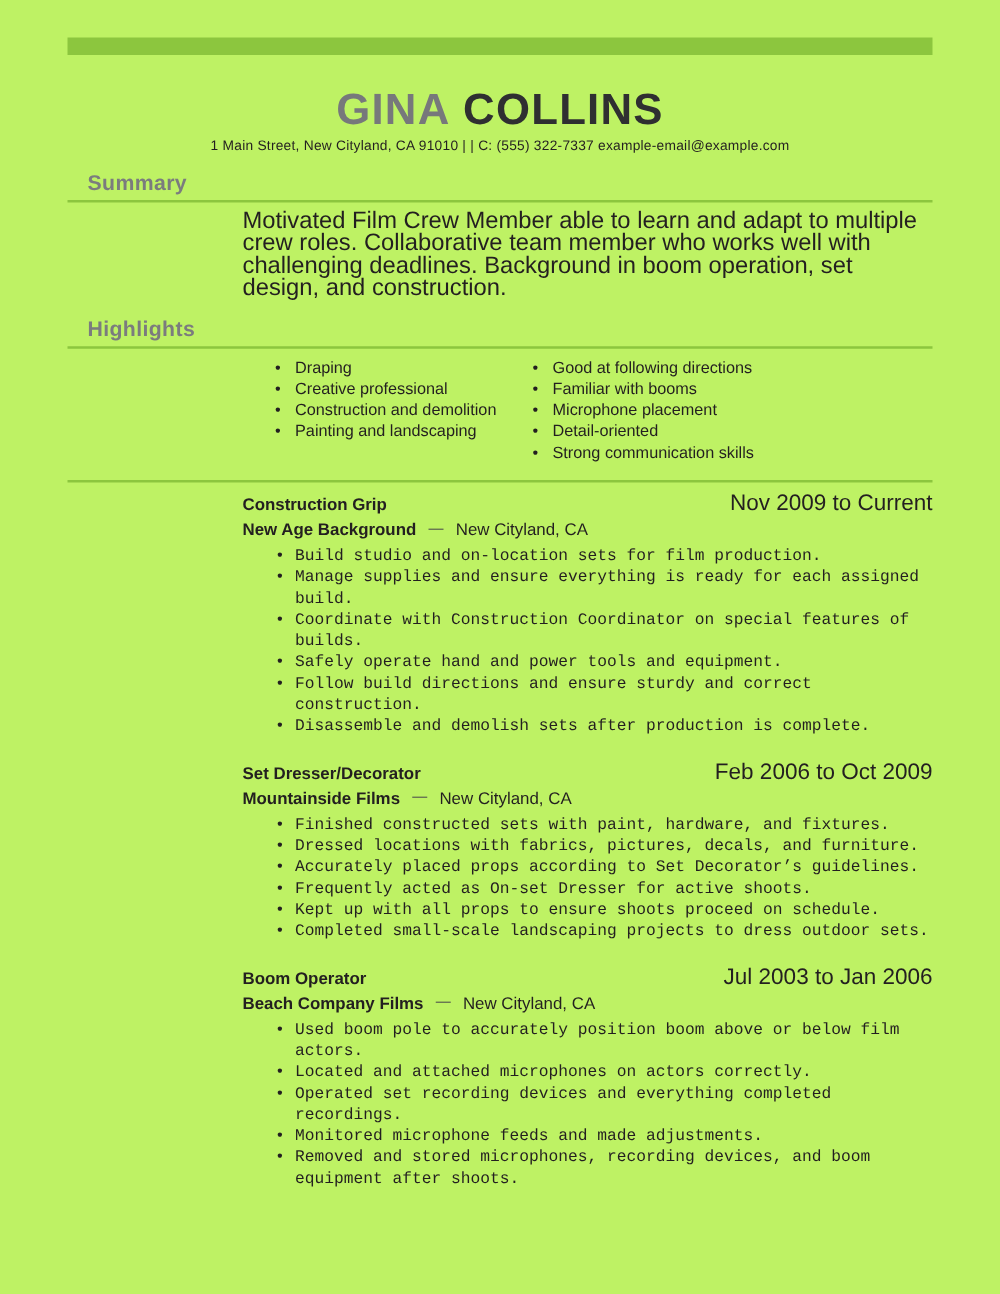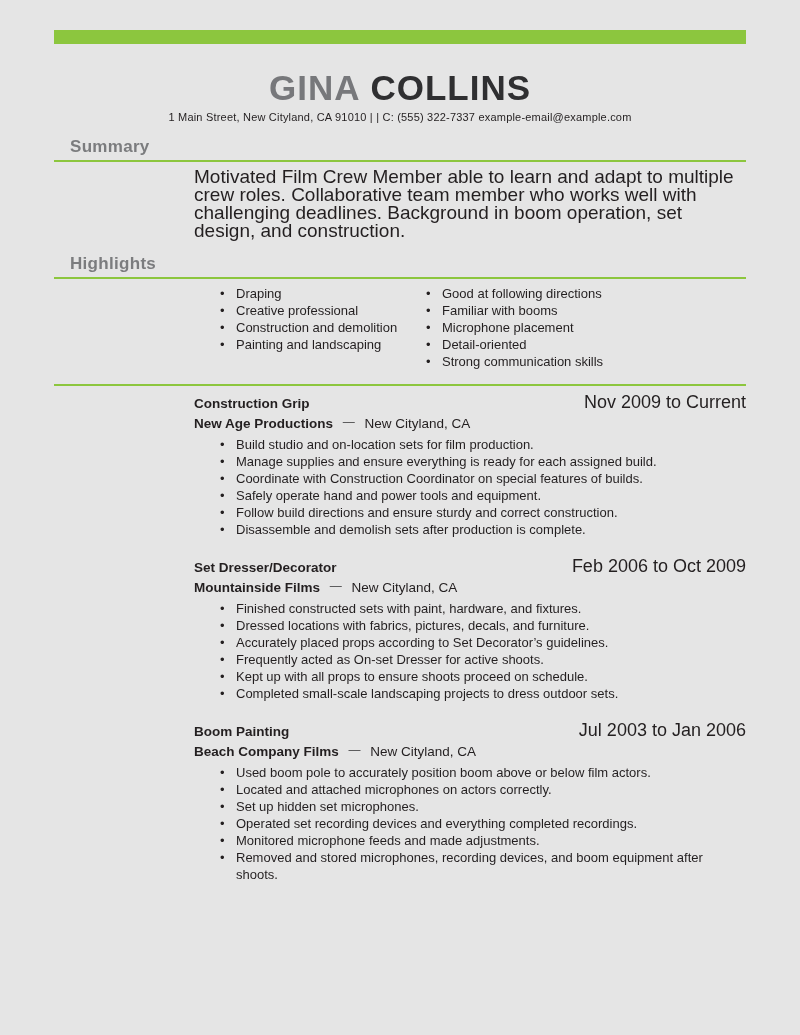--- a/index.html
+++ b/index.html
@@ -1,19 +1,19 @@
 <!DOCTYPE html>
 <html><head>
 <meta charset="utf-8">
 <style>
   html, body { margin:0; padding:0; background:#ffffff; }
   body { font-family:"Liberation Sans", sans-serif; color:#231f20; }
   .page {
     position:relative; width:800px; height:1035px; margin:0 auto;
-    box-sizing:border-box; padding:30px 54px 20px 54px; background:#e5e5e5;
+    box-sizing:border-box; padding:30px 54px 20px 54px; background:#bef264;
     overflow:hidden;
   }
   .top-bar { height:14px; background:#8CC63E; }
 
   
   .header { text-align:center; }
   .name { margin:26px 0 6px 0; font-size:35px; line-height:1; letter-spacing:1px; font-weight:700; }
   .name .first { color:#77787b; margin-right:10px; }
   .name .last  { color:#2f2f31; }
   .contact { font-size:11px; color:#231f20; margin-bottom:10px; letter-spacing:0.2px; }
@@ -38,21 +38,21 @@
   .hl-item::before { content:"\2022"; position:absolute; left:16px; top:0; font-size:13px; }
 
   
   .job { margin-bottom:18px; }
   .job-head { display:flex; justify-content:space-between; align-items:baseline; }
   .job-title { font-size:13.5px; font-weight:700; }
   .job-dates { font-size:18px; font-weight:400; }
   .job-sub { font-size:13.5px; font-weight:700; margin-top:2px; }
   .dash-sep { font-weight:400; color:#4a4a4c; font-size:12px; margin:0 6px; vertical-align:2px; }
   .job-loc { font-weight:400; }
-  .job-bullets { list-style:none; margin:5px 0 0 0; padding:0; }
+  .job-bullets { list-style:none; margin:5px 0 0 0; padding:0;font-family:Liberation Mono, monospace; }
   .job-bullet { position:relative; padding-left:42px; font-size:13px; line-height:17px; }
   .job-bullet::before { content:"\2022"; position:absolute; left:26px; top:0; font-size:13px; }
 </style>
 </head>
 <body>
 
 <div class="page">
 
   <div class="top-bar"></div>
 
@@ -92,21 +92,21 @@
   <div class="section">
     <hr class="section-rule">
     <div class="section-body">
 
       <div class="job">
         <div class="job-head">
           <span class="job-title">Construction Grip</span>
           <span class="job-dates">Nov 2009 to Current</span>
         </div>
         <div class="job-sub">
-          <span class="job-company">New Age Productions</span>
+          <span class="job-company">New Age Background</span>
           <span class="dash-sep">—</span>
           <span class="job-loc">New Cityland, CA</span>
         </div>
         <ul class="job-bullets">
           <li class="job-bullet">Build studio and on-location sets for film production.</li>
           <li class="job-bullet">Manage supplies and ensure everything is ready for each assigned build.</li>
           <li class="job-bullet">Coordinate with Construction Coordinator on special features of builds.</li>
           <li class="job-bullet">Safely operate hand and power tools and equipment.</li>
           <li class="job-bullet">Follow build directions and ensure sturdy and correct construction.</li>
           <li class="job-bullet">Disassemble and demolish sets after production is complete.</li>
@@ -128,32 +128,31 @@
           <li class="job-bullet">Dressed locations with fabrics, pictures, decals, and furniture.</li>
           <li class="job-bullet">Accurately placed props according to Set Decorator’s guidelines.</li>
           <li class="job-bullet">Frequently acted as On-set Dresser for active shoots.</li>
           <li class="job-bullet">Kept up with all props to ensure shoots proceed on schedule.</li>
           <li class="job-bullet">Completed small-scale landscaping projects to dress outdoor sets.</li>
         </ul>
       </div>
 
       <div class="job">
         <div class="job-head">
-          <span class="job-title">Boom Painting</span>
+          <span class="job-title">Boom Operator</span>
           <span class="job-dates">Jul 2003 to Jan 2006</span>
         </div>
         <div class="job-sub">
           <span class="job-company">Beach Company Films</span>
           <span class="dash-sep">—</span>
           <span class="job-loc">New Cityland, CA</span>
         </div>
         <ul class="job-bullets">
           <li class="job-bullet">Used boom pole to accurately position boom above or below film actors.</li>
           <li class="job-bullet">Located and attached microphones on actors correctly.</li>
-          <li class="job-bullet">Set up hidden set microphones.</li>
           <li class="job-bullet">Operated set recording devices and everything completed recordings.</li>
           <li class="job-bullet">Monitored microphone feeds and made adjustments.</li>
           <li class="job-bullet">Removed and stored microphones, recording devices, and boom equipment after shoots.</li>
         </ul>
       </div>
 
     </div>
   </div>
 
 </div>

